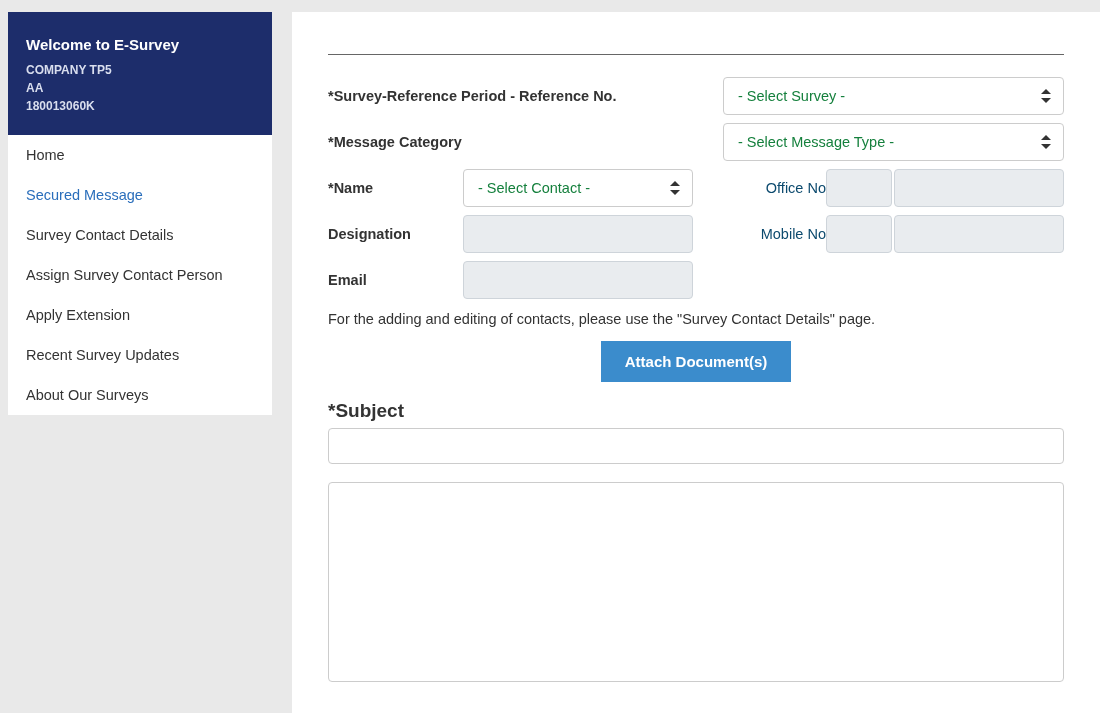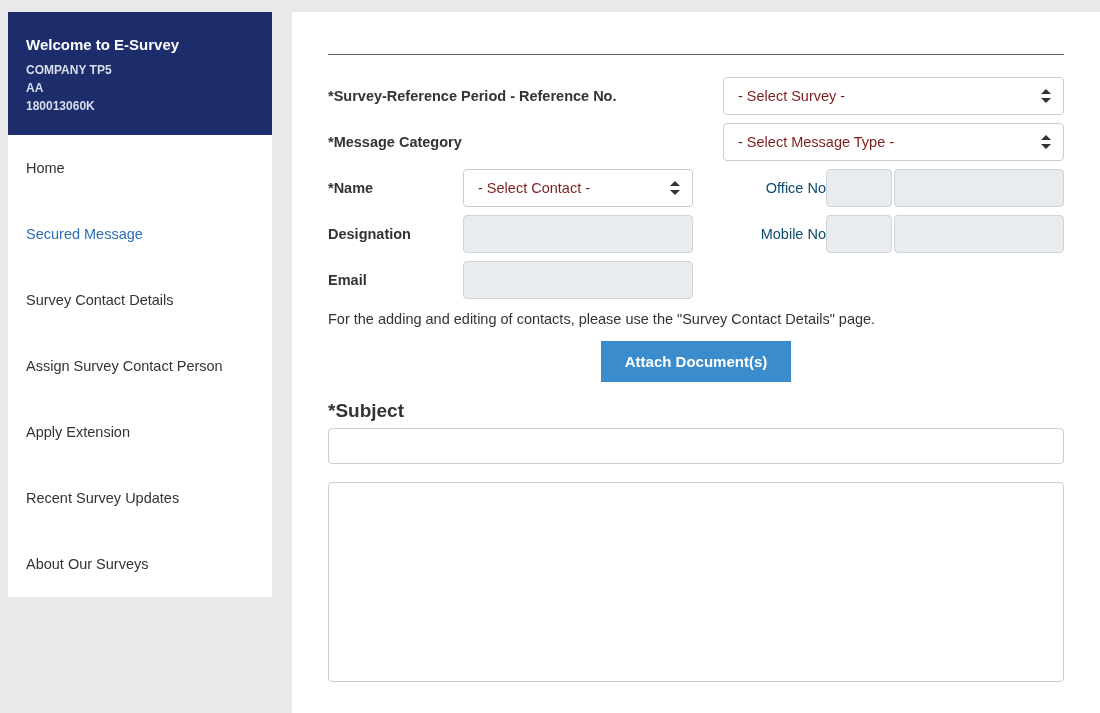--- a/index.html
+++ b/index.html
@@ -35,21 +35,21 @@
     font-weight: 700;
     font-size: 12px;
     line-height: 1.5;
     color: #d9deee;
   }
   .sidebar-nav {
     background: #fff;
   }
   .sidebar-nav .nav-item {
     display: block;
-    padding: 25px 18px;
+    padding: 12px 18px;
     color: #333;
     font-size: 14.5px;
     font-weight: 400;
     cursor: pointer;
   }
   .sidebar-nav .nav-item.active {
     color: #2a6ebb;
     font-weight: 400;
   }
   .main {
@@ -85,21 +85,21 @@
     flex: 1;
     position: relative;
   }
   .select-control {
     width: 100%;
     height: 38px;
     border: 1px solid #ccc;
     border-radius: 4px;
     padding: 0 32px 0 14px;
     font-size: 14.5px;
-    color: #7f1d1d;
+    color: #15803d;
     background: #fff;
     display: flex;
     align-items: center;
     cursor: pointer;
     position: relative;
   }
   .select-caret {
     position: absolute;
     right: 12px;
     top: 50%;

